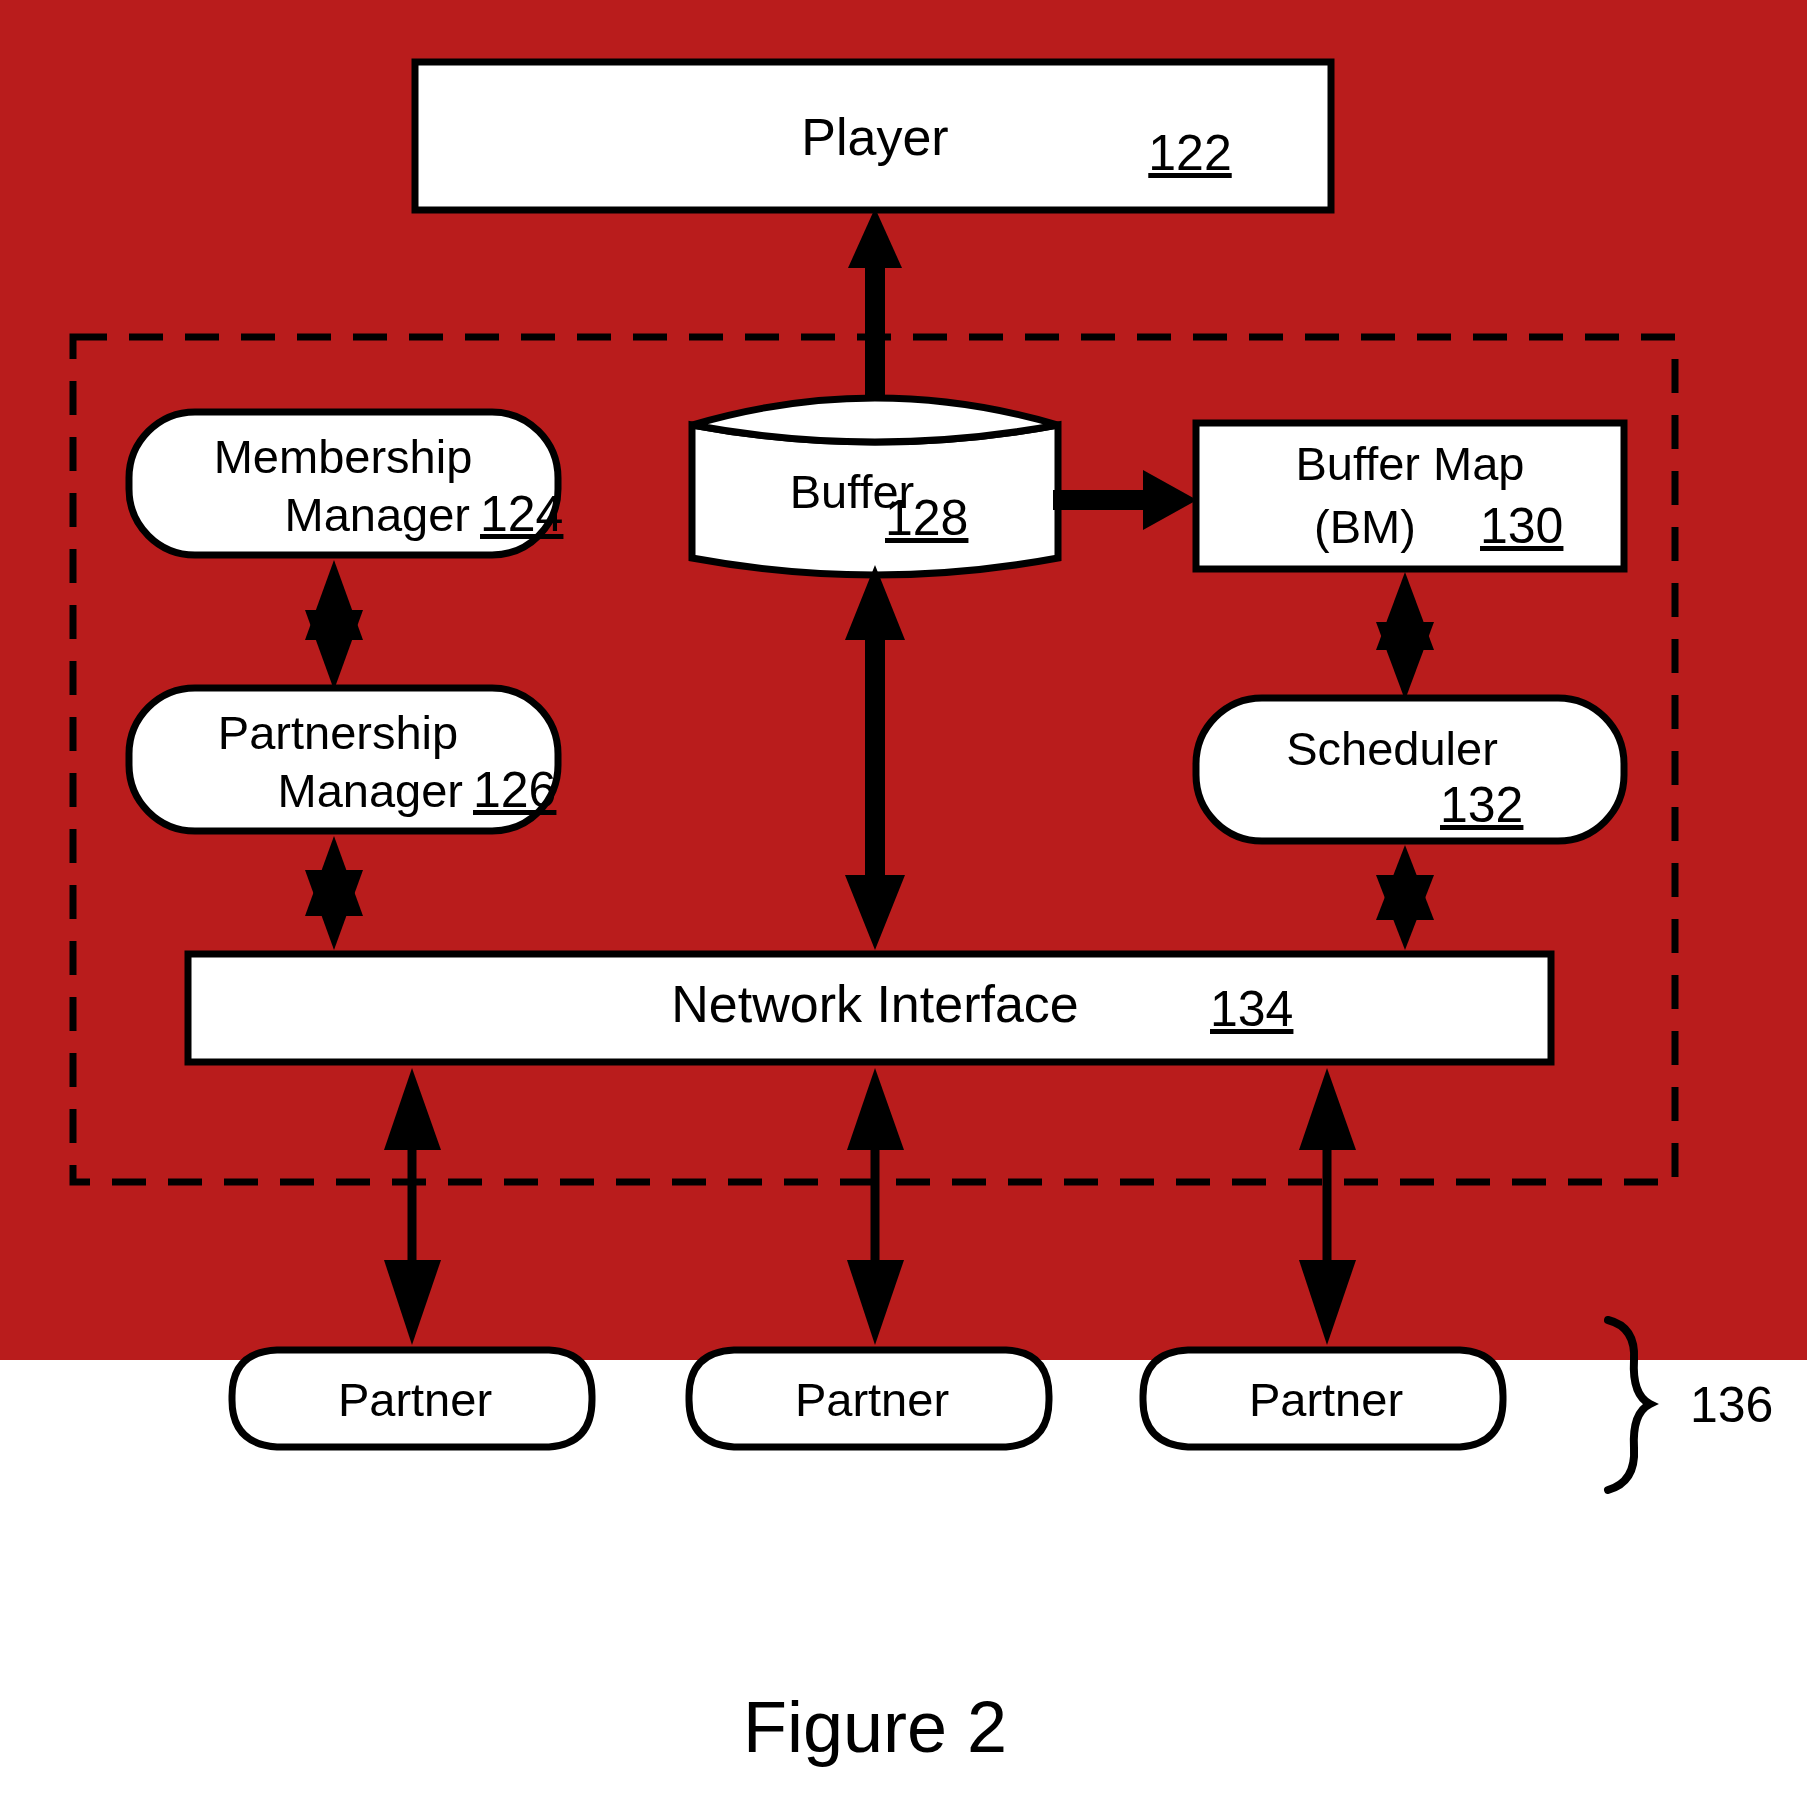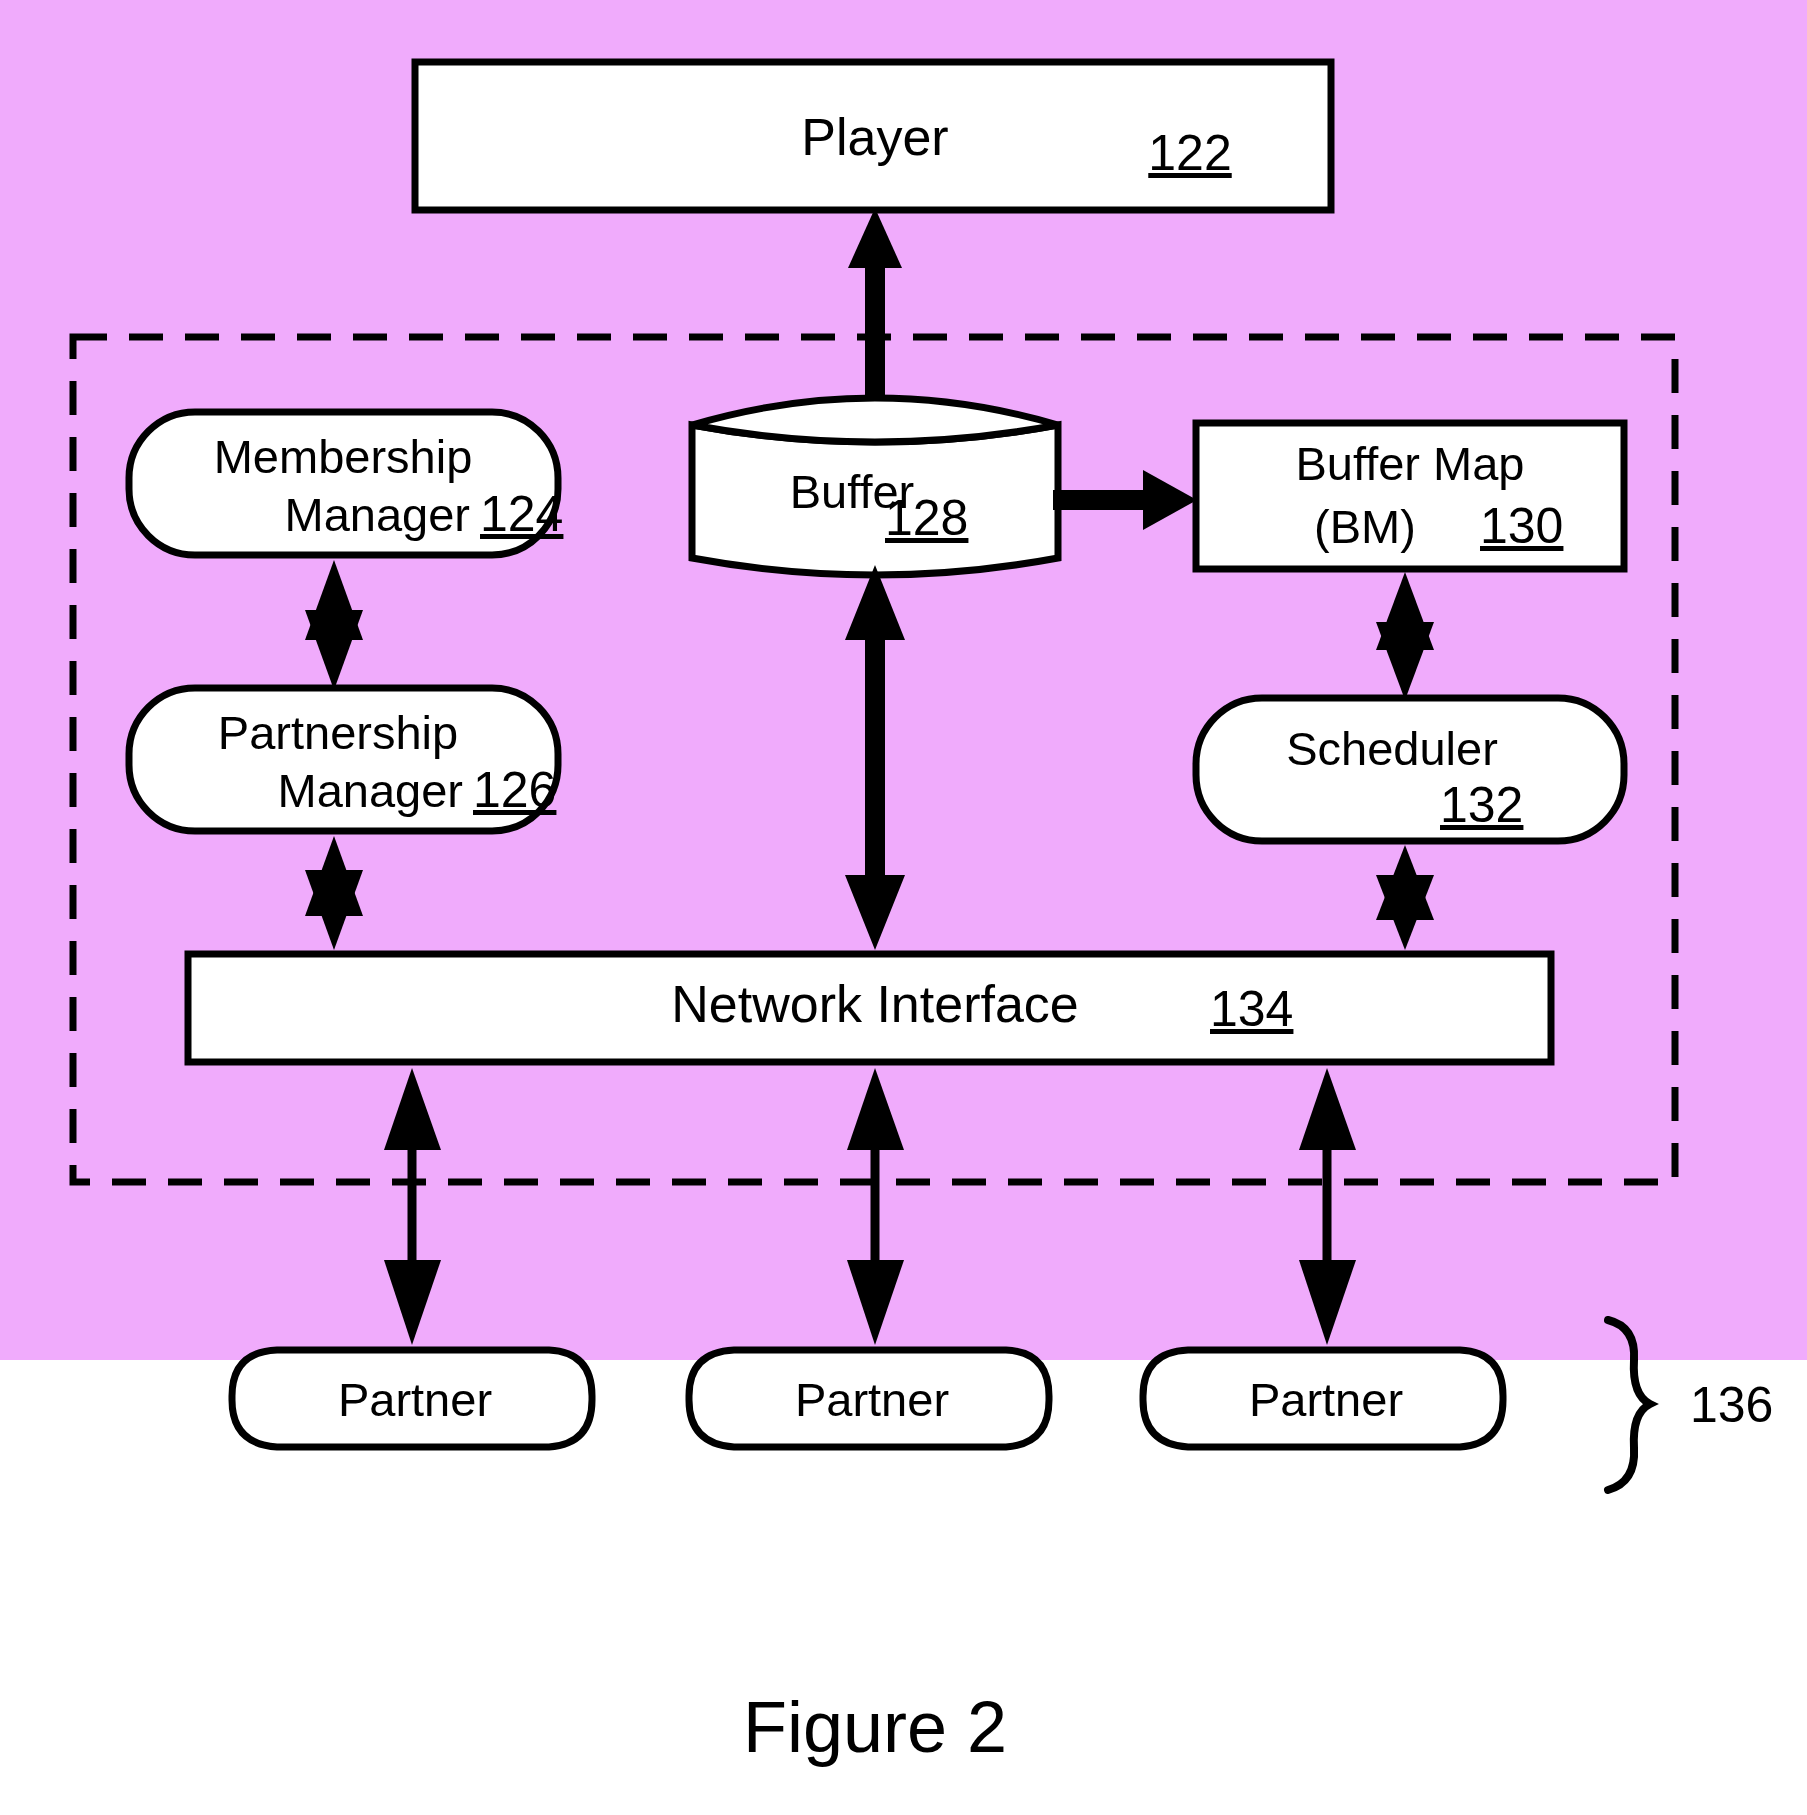--- a/index.html
+++ b/index.html
@@ -10,21 +10,21 @@
   body {
     width: 1807px;
     height: 1815px;
     font-family: "Liberation Sans", sans-serif;
     overflow: hidden;
   }
   #figure-root {
     position: relative;
     width: 1807px;
     height: 1360px;
-    background: #f0abfc;
+    background: #b91c1c;
     text-decoration: underline;
   }
   svg#diagram {
     display: block;
     width: 1807px;
     height: 1815px;
   }
   .node-shape {
     fill: #ffffff;
     stroke: #000000;

